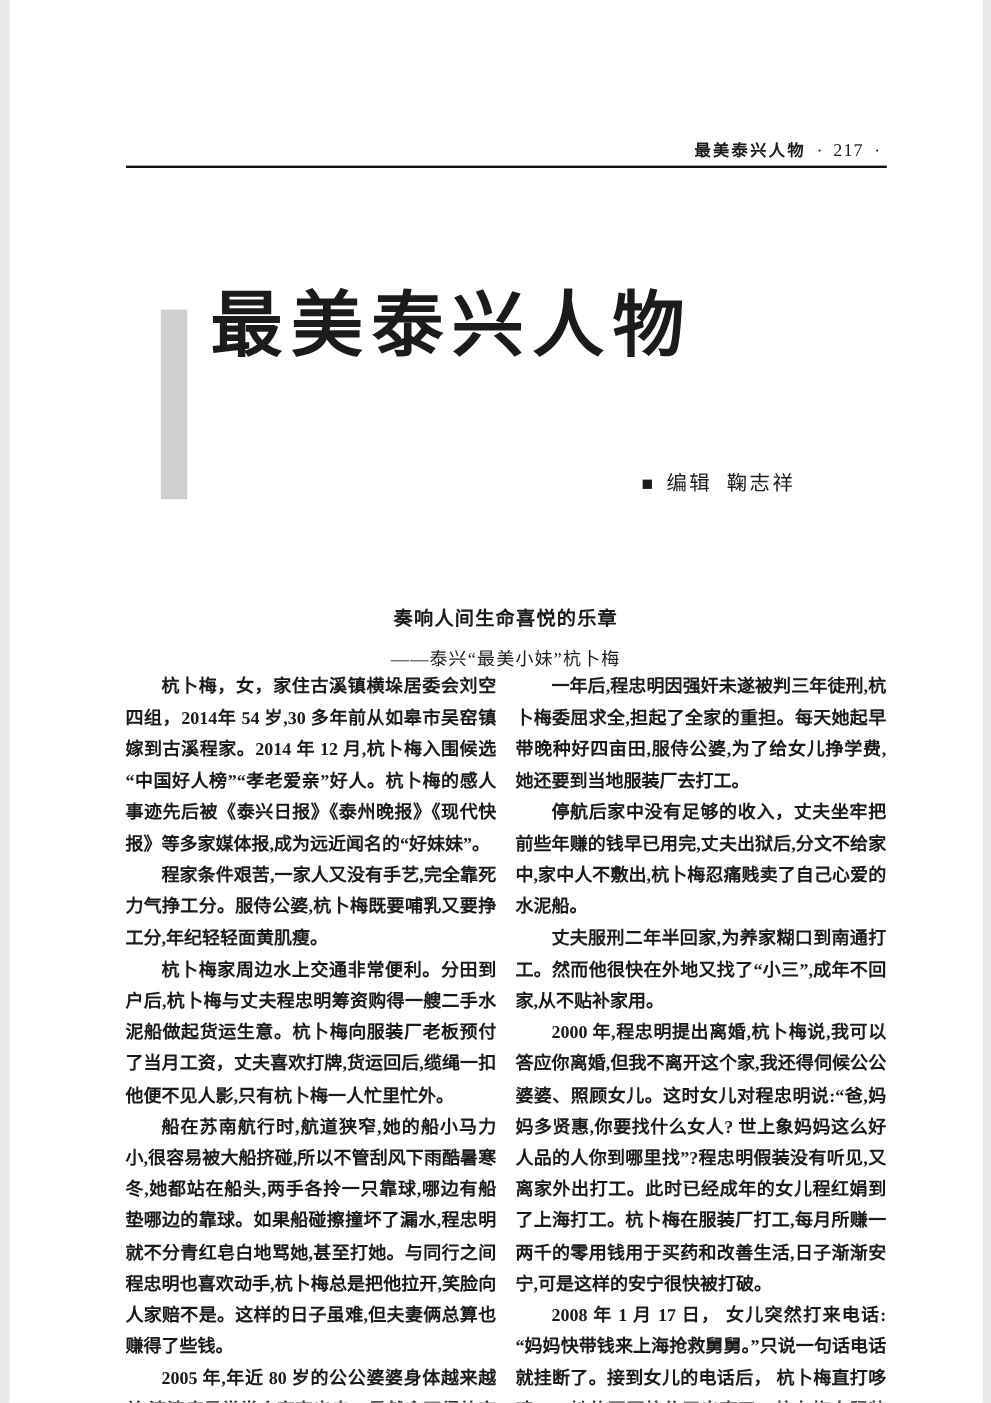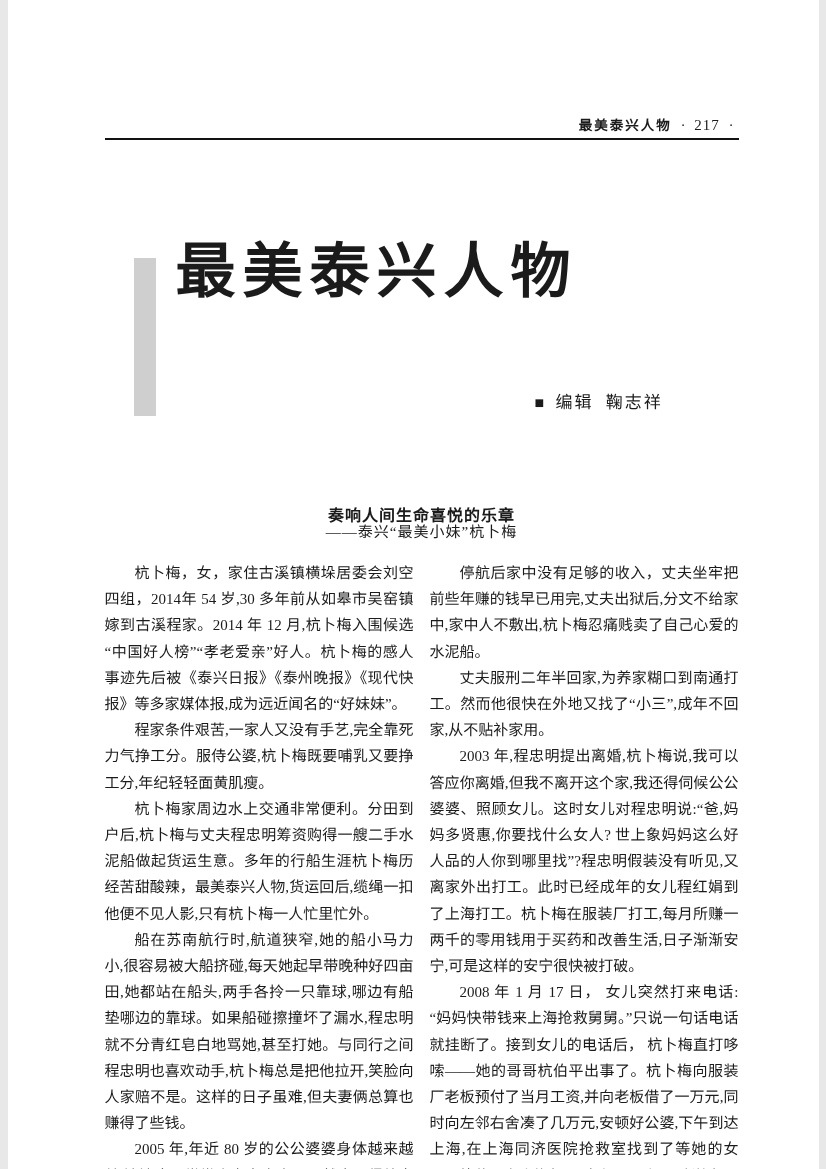--- a/index.html
+++ b/index.html
@@ -73,41 +73,41 @@
     top: 502px; left: 97px; width: 634px;
     margin: 0;
     text-align: center;
     font-size: 16px;
     font-weight: bold;
     letter-spacing: 1px;
     font-family: "Liberation Sans", "DejaVu Sans", sans-serif;
   }
   .article-subtitle {
     position: absolute;
-    top: 520px; left: 97px; width: 634px;
+    top: 537px; left: 97px; width: 634px;
     text-align: center;
     font-size: 15px;
     letter-spacing: 1px;
   }
 
   
   .columns {
     position: absolute;
     top: 560px; left: 97px; width: 634px;
     display: flex;
     gap: 16px;
   }
   .col {
     width: 309px;
     font-size: 15px;
     line-height: 26.2px;
     text-align: justify;
     text-justify: inter-ideograph;
   }
-  .col p { margin: 0; text-indent: 2em; }
+  .col p { margin: 0; text-indent: 2em; font-weight: bold; }
 </style>
 </head>
 <body>
 
 <div class="page">
 
   <div class="running-head">
     <span class="rh-section">最美泰兴人物</span>
     <span class="rh-sep">·</span>
     <span class="rh-num">217</span>
@@ -124,25 +124,26 @@
     <span class="editor-name">鞠志祥</span>
   </div>
 
   <h2 class="article-title">奏响人间生命喜悦的乐章</h2>
   <div class="article-subtitle">——泰兴“最美小妹”杭卜梅</div>
 
   <div class="columns">
     <div class="col">
       <p>杭卜梅，女，家住古溪镇横垛居委会刘空四组，2014年 54 岁,30 多年前从如皋市吴窑镇嫁到古溪程家。2014 年 12 月,杭卜梅入围候选“中国好人榜”“孝老爱亲”好人。杭卜梅的感人事迹先后被《泰兴日报》《泰州晚报》《现代快报》等多家媒体报,成为远近闻名的“好妹妹”。</p>
       <p>程家条件艰苦,一家人又没有手艺,完全靠死力气挣工分。服侍公婆,杭卜梅既要哺乳又要挣工分,年纪轻轻面黄肌瘦。</p>
-      <p>杭卜梅家周边水上交通非常便利。分田到户后,杭卜梅与丈夫程忠明筹资购得一艘二手水泥船做起货运生意。多年的行船生涯杭卜梅历经苦甜酸辣，最美泰兴人物,货运回后,缆绳一扣他便不见人影,只有杭卜梅一人忙里忙外。</p>
-      <p>船在苏南航行时,航道狭窄,她的船小马力小,很容易被大船挤碰,每天她起早带晚种好四亩田,她都站在船头,两手各拎一只靠球,哪边有船垫哪边的靠球。如果船碰擦撞坏了漏水,程忠明就不分青红皂白地骂她,甚至打她。与同行之间程忠明也喜欢动手,杭卜梅总是把他拉开,笑脸向人家赔不是。这样的日子虽难,但夫妻俩总算也赚得了些钱。</p>
+      <p>杭卜梅家周边水上交通非常便利。分田到户后,杭卜梅与丈夫程忠明筹资购得一艘二手水泥船做起货运生意。杭卜梅向服装厂老板预付了当月工资，丈夫喜欢打牌,货运回后,缆绳一扣他便不见人影,只有杭卜梅一人忙里忙外。</p>
+      <p>船在苏南航行时,航道狭窄,她的船小马力小,很容易被大船挤碰,所以不管刮风下雨酷暑寒冬,她都站在船头,两手各拎一只靠球,哪边有船垫哪边的靠球。如果船碰擦撞坏了漏水,程忠明就不分青红皂白地骂她,甚至打她。与同行之间程忠明也喜欢动手,杭卜梅总是把他拉开,笑脸向人家赔不是。这样的日子虽难,但夫妻俩总算也赚得了些钱。</p>
       <p>2005 年,年近 80 岁的公公婆婆身体越来越差,婆婆痴呆常常会离家出走。虽然舍不得放弃行船，杭卜梅觉得老俩口不能再无人照顾,伺候老人的念头占了上风,决定停航,丈夫也同意她的想法。</p>
     </div>
     <div class="col">
+      <p>一年后,程忠明因强奸未遂被判三年徒刑,杭卜梅委屈求全,担起了全家的重担。每天她起早带晚种好四亩田,服侍公婆,为了给女儿挣学费,她还要到当地服装厂去打工。</p>
       <p>停航后家中没有足够的收入，丈夫坐牢把前些年赚的钱早已用完,丈夫出狱后,分文不给家中,家中人不敷出,杭卜梅忍痛贱卖了自己心爱的水泥船。</p>
       <p>丈夫服刑二年半回家,为养家糊口到南通打工。然而他很快在外地又找了“小三”,成年不回家,从不贴补家用。</p>
-      <p>2003 年,程忠明提出离婚,杭卜梅说,我可以答应你离婚,但我不离开这个家,我还得伺候公公婆婆、照顾女儿。这时女儿对程忠明说:“爸,妈妈多贤惠,你要找什么女人? 世上象妈妈这么好人品的人你到哪里找”?程忠明假装没有听见,又离家外出打工。此时已经成年的女儿程红娟到了上海打工。杭卜梅在服装厂打工,每月所赚一两千的零用钱用于买药和改善生活,日子渐渐安宁,可是这样的安宁很快被打破。</p>
+      <p>2000 年,程忠明提出离婚,杭卜梅说,我可以答应你离婚,但我不离开这个家,我还得伺候公公婆婆、照顾女儿。这时女儿对程忠明说:“爸,妈妈多贤惠,你要找什么女人? 世上象妈妈这么好人品的人你到哪里找”?程忠明假装没有听见,又离家外出打工。此时已经成年的女儿程红娟到了上海打工。杭卜梅在服装厂打工,每月所赚一两千的零用钱用于买药和改善生活,日子渐渐安宁,可是这样的安宁很快被打破。</p>
       <p>2008 年 1 月 17 日， 女儿突然打来电话:“妈妈快带钱来上海抢救舅舅。”只说一句话电话就挂断了。接到女儿的电话后， 杭卜梅直打哆嗦——她的哥哥杭伯平出事了。杭卜梅向服装厂老板预付了当月工资,并向老板借了一万元,同时向左邻右舍凑了几万元,安顿好公婆,下午到达上海,在上海同济医院抢救室找到了等她的女儿。杭伯平在上海打工,十七日早上,因脑溢血</p>
     </div>
   </div>
 
 </div>
 
 </body></html>

